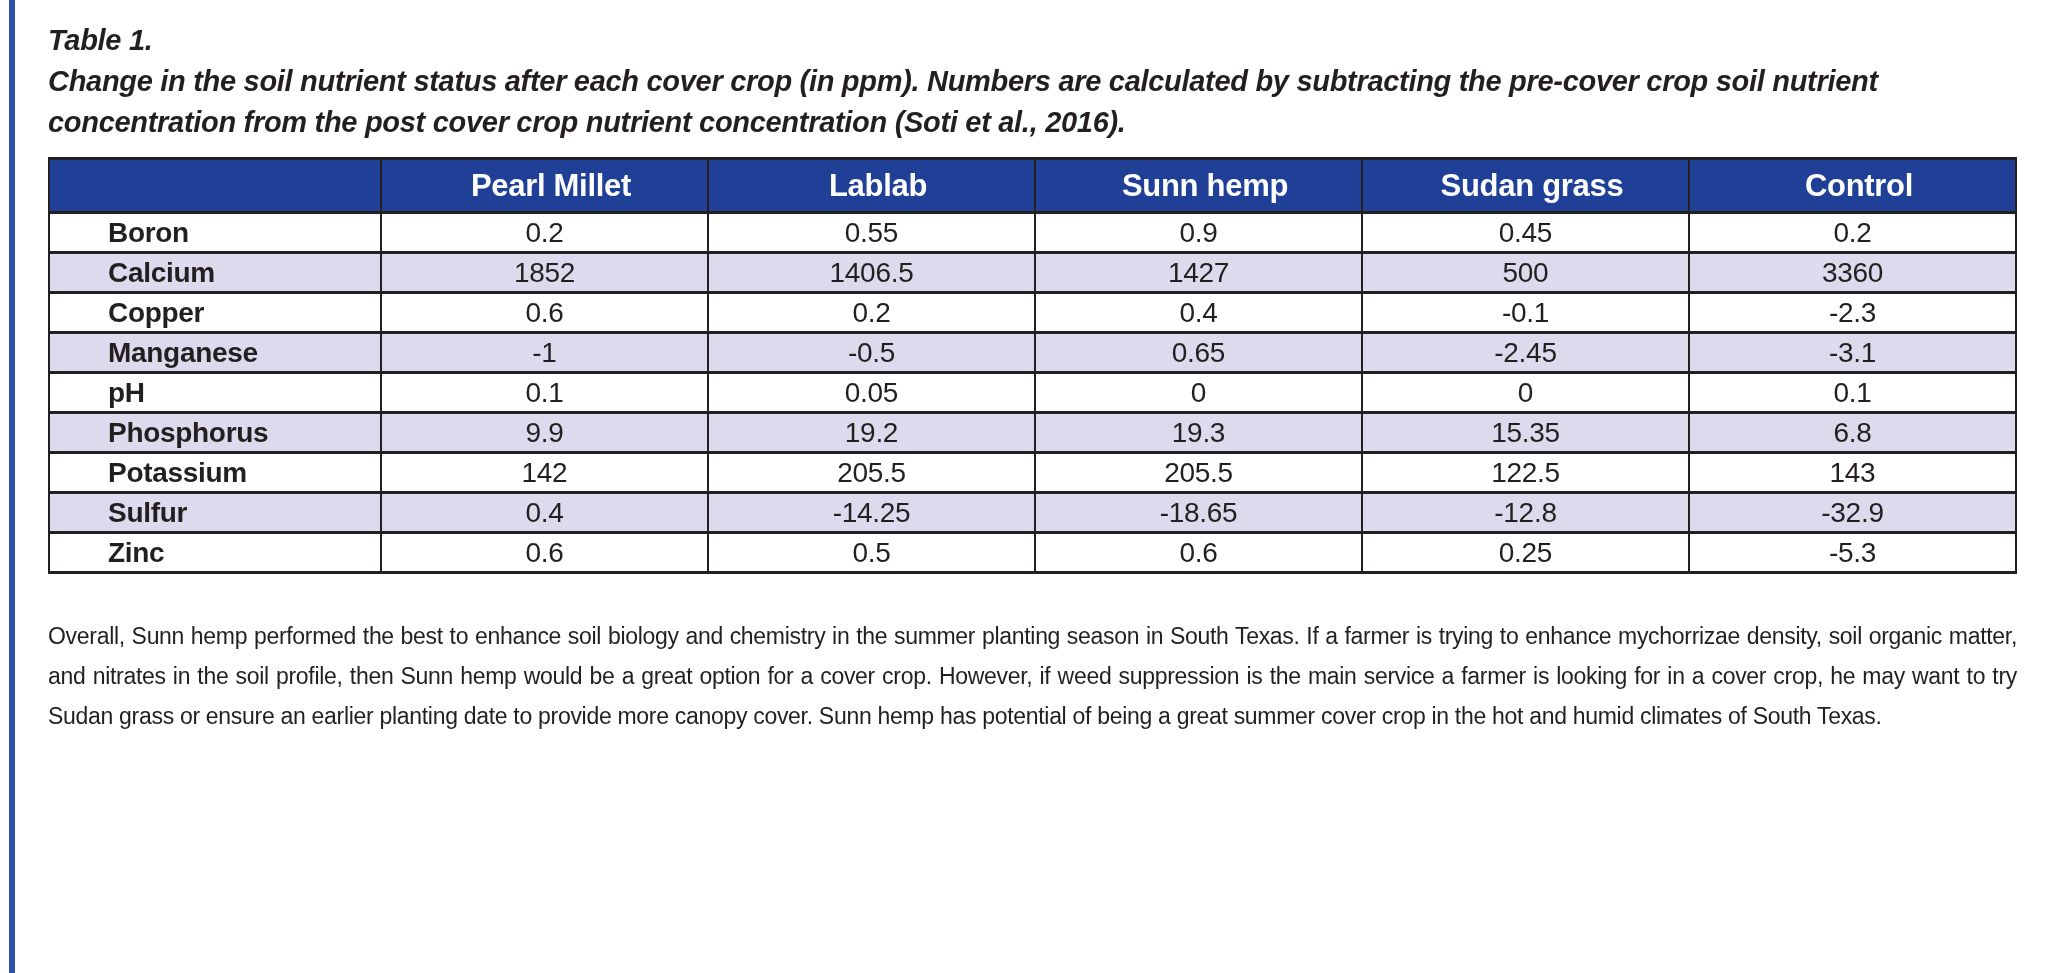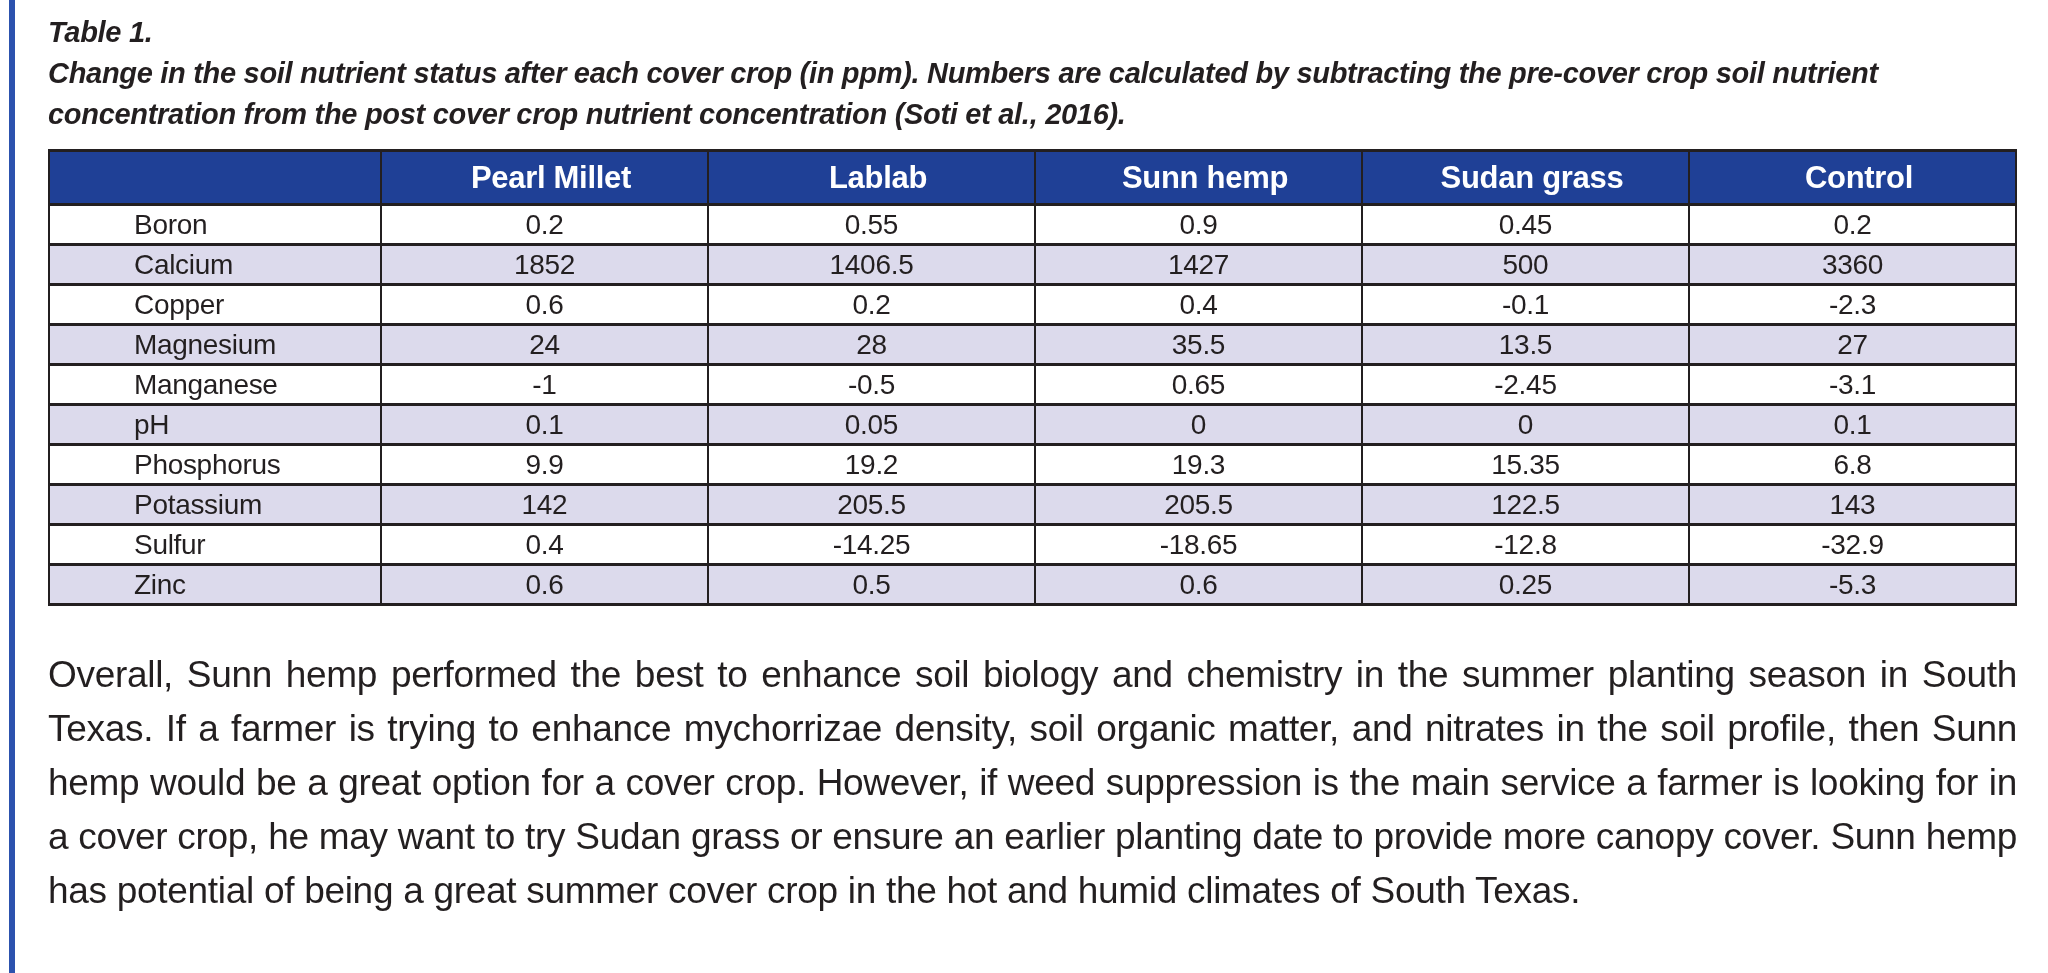--- a/index.html
+++ b/index.html
@@ -26,21 +26,21 @@
     height: 973px;
     background: #2c52ae;
   }
   .content {
     position: absolute;
     left: 48px;
     top: 0;
     width: 1969px;
   }
   .caption {
-    margin-top: 12px;
+    margin-top: 20px;
     font-style: italic;
     font-weight: bold;
     font-size: 29px;
     line-height: 41px;
     letter-spacing: -0.3px;
   }
   .caption .cap-label { display: block; }
   .caption .cap-text { display: block; }
   table.nutrient {
     margin-top: 14px;
@@ -70,30 +70,30 @@
   }
   table.nutrient tbody td {
     height: 40px;
     font-size: 28px;
     text-align: center;
     vertical-align: middle;
     background: #ffffff;
   }
   table.nutrient tbody td.row-label {
     text-align: left;
-    padding-left: 84px;
-    font-weight: normal;
+    padding-left: 58px;
+    font-weight: bold;
   }
   table.nutrient tbody tr:nth-child(even) td {
     background: #dcdaec;
   }
   .summary {
     margin-top: 42px;
-    font-size: 37px;
-    line-height: 54px;
+    font-size: 23px;
+    line-height: 40px;
     text-align: justify;
     letter-spacing: -0.3px;
     width: 1969px;
   }
 </style>
 </head>
 <body>
 
 <div class="page">
   <div class="accent-bar"></div>
@@ -143,28 +143,20 @@
         </tr>
         <tr>
           <td class="row-label">Copper</td>
           <td>0.6</td>
           <td>0.2</td>
           <td>0.4</td>
           <td>-0.1</td>
           <td>-2.3</td>
         </tr>
         <tr>
-          <td class="row-label">Magnesium</td>
-          <td>24</td>
-          <td>28</td>
-          <td>35.5</td>
-          <td>13.5</td>
-          <td>27</td>
-        </tr>
-        <tr>
           <td class="row-label">Manganese</td>
           <td>-1</td>
           <td>-0.5</td>
           <td>0.65</td>
           <td>-2.45</td>
           <td>-3.1</td>
         </tr>
         <tr>
           <td class="row-label">pH</td>
           <td>0.1</td>

